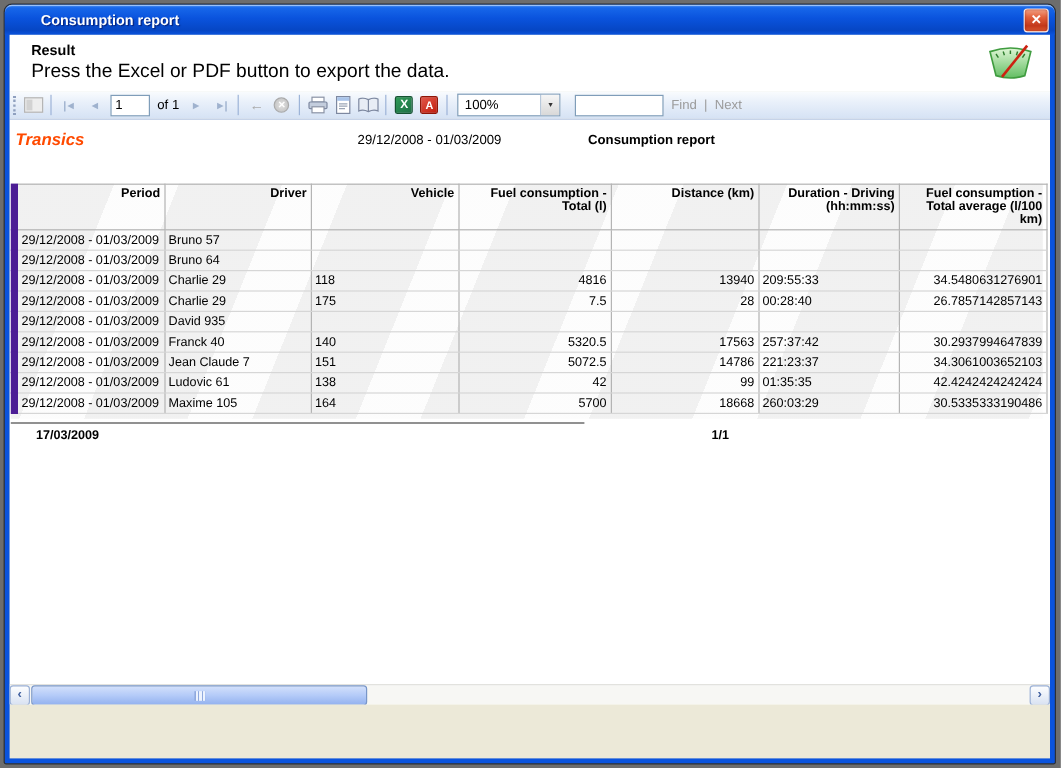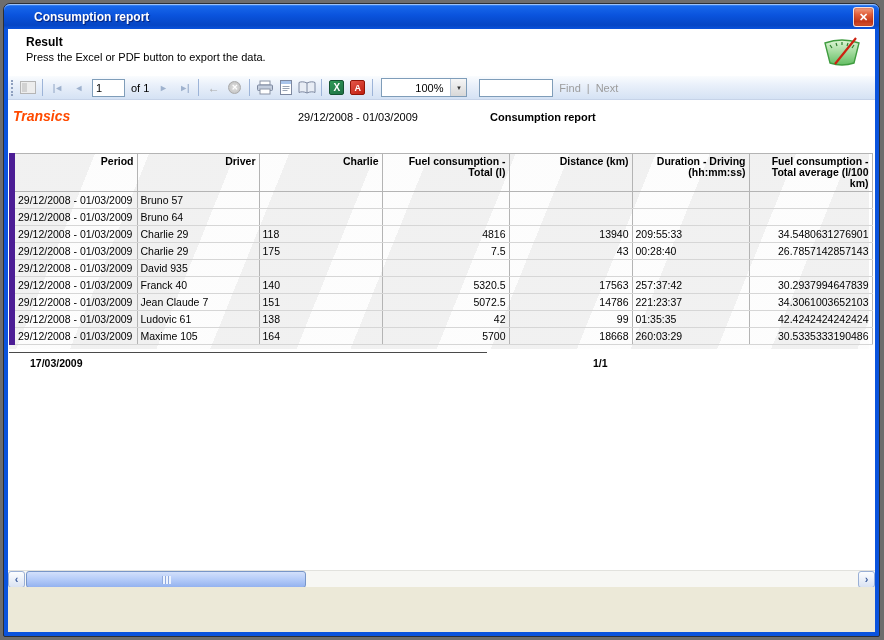--- a/index.html
+++ b/index.html
@@ -17,21 +17,21 @@
   .close-btn { position:absolute; top:3px; right:5px; width:21px; height:20px; border:1px solid rgba(255,255,255,.8);
     border-radius:3px; background:linear-gradient(180deg,#F3A183 0%,#E2603B 35%,#C3381A 75%,#D9572F 100%);
     color:#fff; font-size:11px; font-weight:bold; text-align:center; line-height:18px; cursor:pointer;
     box-shadow:inset 0 0 2px rgba(120,10,0,.6); }
 
   .content { position:absolute; left:4px; top:25px; right:4px; bottom:4px; background:#ECE9D8; overflow:hidden; }
 
   
   .wizhead { position:absolute; top:0; left:0; right:0; height:47px; background:#fff; }
   .wiz-title { position:absolute; left:18px; top:6px; font-size:12px; font-weight:bold; color:#000; }
-  .wiz-sub { position:absolute; left:18px; top:22px; font-size:11px; color:#000; }
+  .wiz-sub { position:absolute; left:18px; top:22px; font-size:16px; color:#000; }
   .gauge { position:absolute; right:12px; top:6px; }
 
   
   .toolbar { position:absolute; top:47px; left:0; right:0; height:24px;
     background:linear-gradient(180deg,#FAFCFE 0%,#E9F0FA 40%,#D5E2F4 100%);
     border-bottom:1px solid #c6d3e8; display:flex; align-items:center; font-size:11px; }
   .tgrip { width:2px; height:16px; margin:0 4px 0 3px; border-left:2px dotted #8fa0bf; }
   .tbtn { width:19px; height:19px; display:flex; align-items:center; justify-content:center;
     border-radius:2px; margin:0 1px; cursor:pointer; flex:none; }
   .tsep { width:1px; height:17px; background:#9db4d8; margin:0 4px; flex:none; }
@@ -42,21 +42,21 @@
   .docmap-ico { width:16px; height:13px; background:#EDEDED; border:1px solid #B5B5B5; position:relative; }
   .docmap-ico::before { content:""; position:absolute; left:1px; top:1px; bottom:1px; width:5px; background:#D2D2D2; }
   .pagebox { width:33px; height:18px; border:1px solid #7F9DB9; background:#fff; font-size:11px;
     padding:0 3px; margin:0 3px; font-family:"Liberation Sans",sans-serif; }
   .oflabel { margin:0 3px; color:#000; }
   .ico-excel { width:15px; height:15px; background:linear-gradient(145deg,#2F9A57,#1E7145); border:1px solid #145231;
     border-radius:2px; color:#fff; font-size:10px; font-weight:bold; text-align:center; line-height:14px; }
   .ico-pdf { width:15px; height:15px; background:linear-gradient(145deg,#E3574A,#C11E0F); border:1px solid #8F1507;
     border-radius:2px; color:#fff; font-size:9px; font-weight:bold; text-align:center; line-height:14px; }
   .zoombox { width:86px; height:19px; border:1px solid #7F9DB9; background:#fff; margin:0 4px;
-    display:flex; align-items:center; cursor:pointer;padding-left:28px; }
+    display:flex; align-items:center; cursor:pointer; }
   .zoombox .zval { flex:1; padding-left:5px; font-size:11px; }
   .zoombox .zarrow { width:16px; height:17px; background:linear-gradient(180deg,#F6F6F6,#D8D8D8);
     border-left:1px solid #B8C8DA; font-size:6px; color:#333; display:flex; align-items:center; justify-content:center; }
   .findbox { width:74px; height:18px; border:1px solid #7F9DB9; background:#fff; margin-left:8px;
     font-size:11px; padding:0 3px; font-family:"Liberation Sans",sans-serif; }
   .findlink { color:#9C9C9C; margin:16px 6px; cursor:default; }
   .findpipe { color:#9C9C9C; }
 
   
   .viewport { position:absolute; top:71px; left:0; right:0; bottom:45px; background:#fff; overflow:hidden; }
@@ -220,21 +220,21 @@
             <col style="width:123px">
           <col style="width:127px">
             <col style="width:123px">
             <col style="width:117px">
           <col style="width:123px">
         </colgroup>
         <thead>
             <tr id="thead-row">
               <th class="c0">Period</th>
               <th class="c1">Driver</th>
-              <th class="c2">Charlie</th>
+              <th class="c2">Vehicle</th>
               <th class="c3">Fuel consumption - Total (l)</th>
               <th class="c4">Distance (km)</th>
               <th class="c5">Duration - Driving (hh:mm:ss)</th>
               <th class="c6">Fuel consumption - Total average (l/100 km)</th>
             </tr>
           </thead>
         <tbody id="tbody">
             <tr>
               <td class="c0">29/12/2008 - 01/03/2009</td>
               <td class="c1">Bruno 57</td>
@@ -260,21 +260,21 @@
               <td class="c3">4816</td>
               <td class="c4">13940</td>
               <td class="c5">209:55:33</td>
               <td class="c6">34.5480631276901</td>
             </tr>
             <tr>
               <td class="c0">29/12/2008 - 01/03/2009</td>
               <td class="c1">Charlie 29</td>
               <td class="c2">175</td>
               <td class="c3">7.5</td>
-              <td class="c4">43</td>
+              <td class="c4">28</td>
               <td class="c5">00:28:40</td>
               <td class="c6">26.7857142857143</td>
             </tr>
             <tr>
               <td class="c0">29/12/2008 - 01/03/2009</td>
               <td class="c1">David 935</td>
               <td class="c2"></td>
               <td class="c3"></td>
               <td class="c4"></td>
               <td class="c5"></td>

